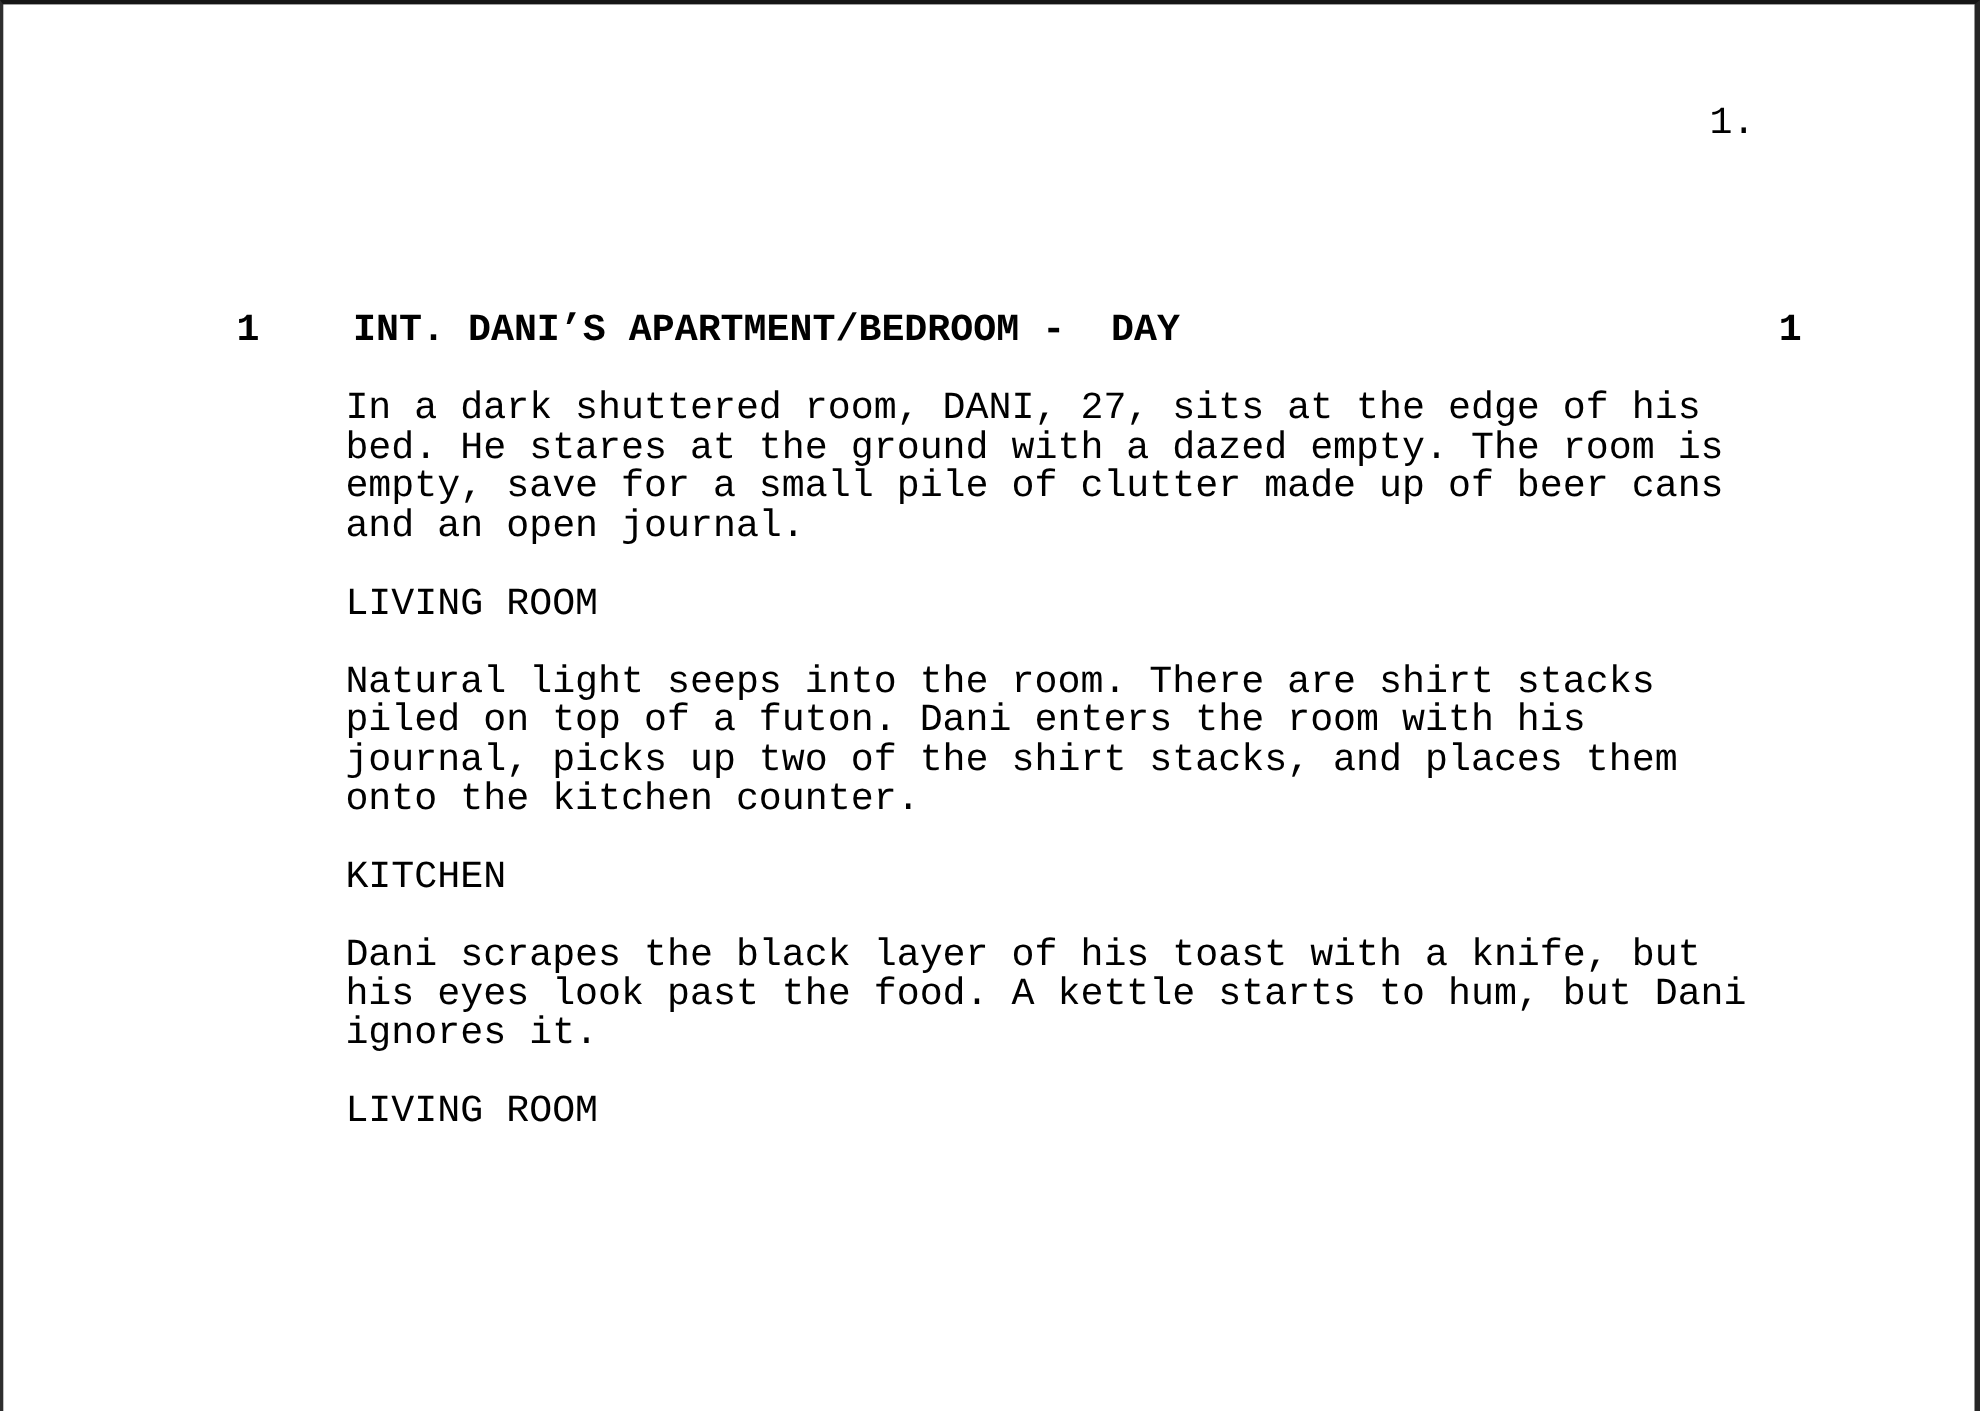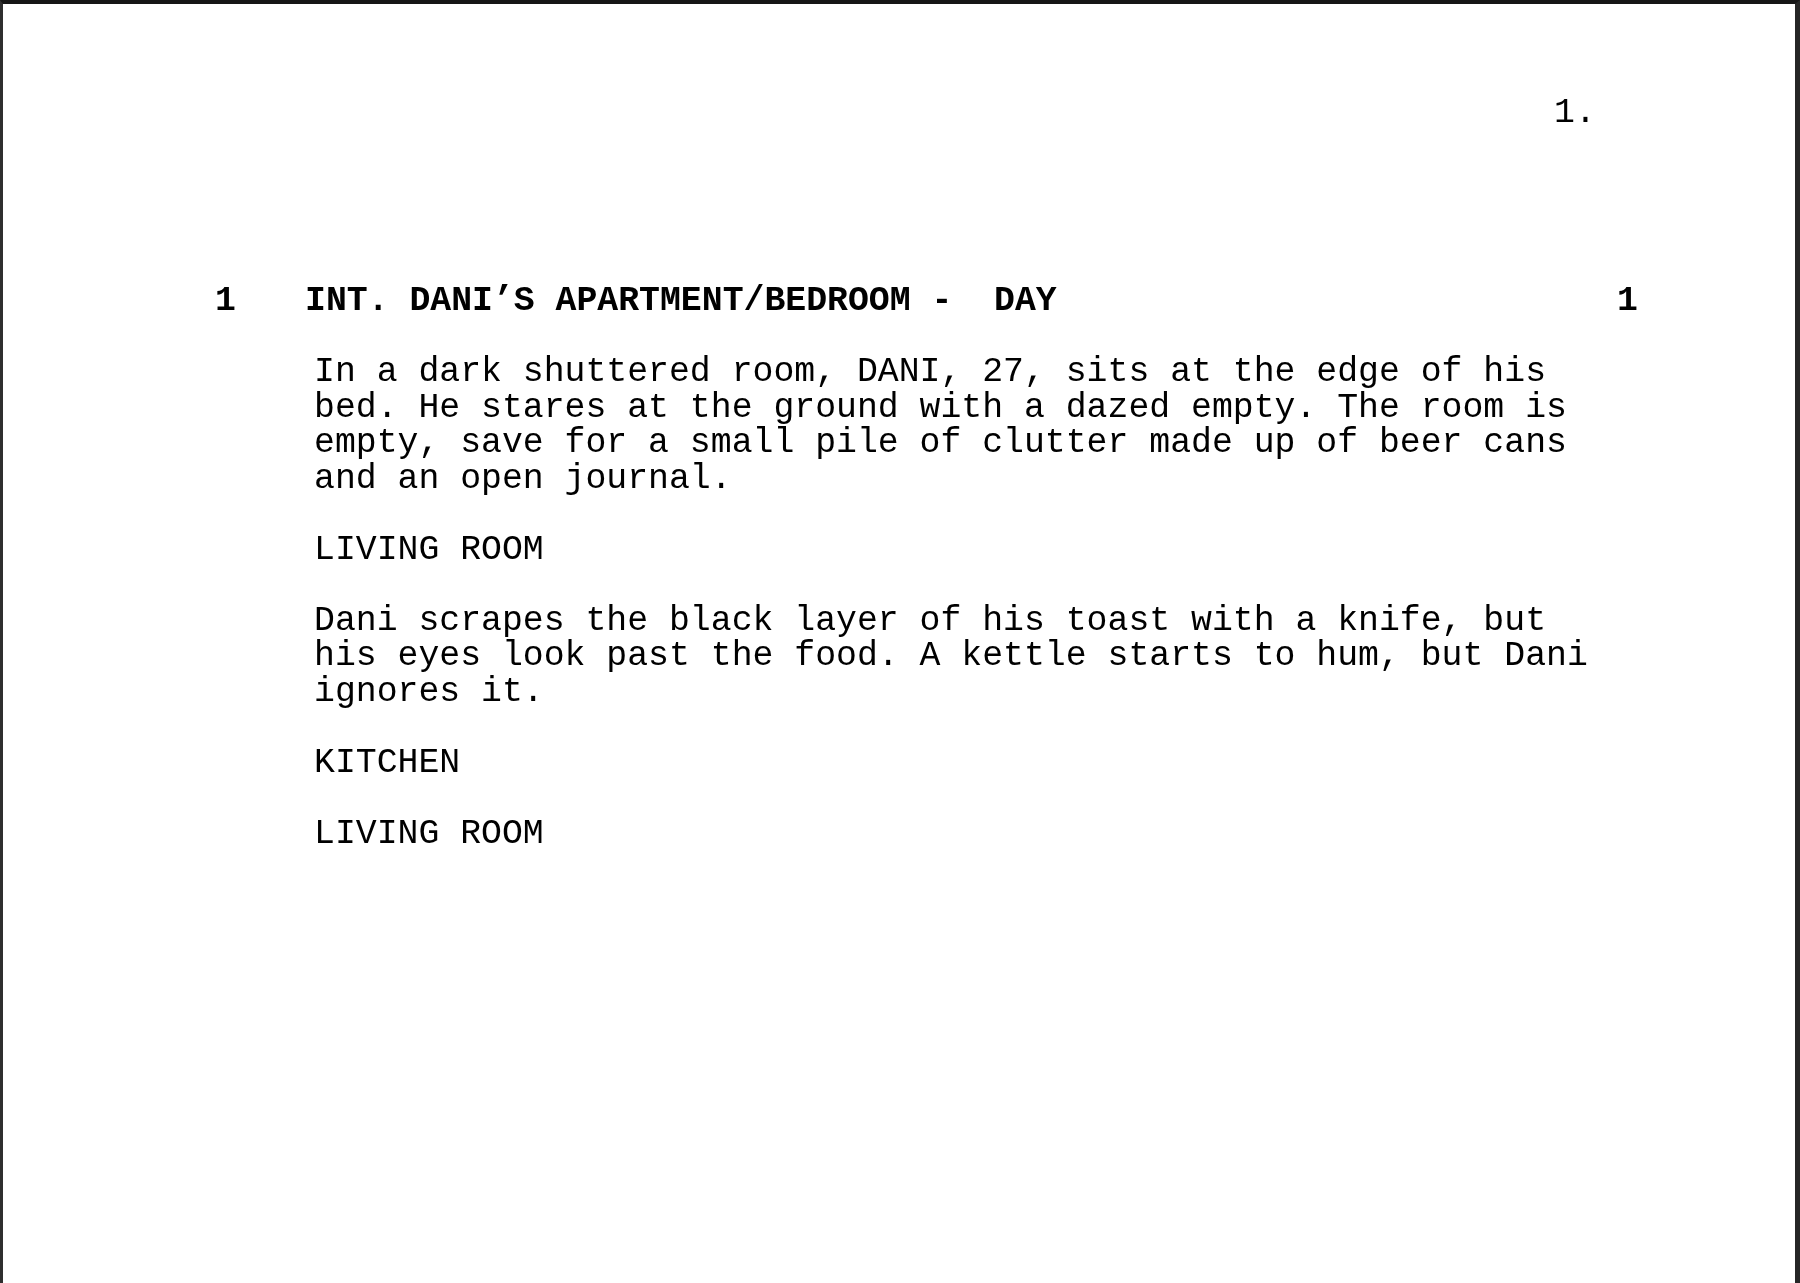--- a/index.html
+++ b/index.html
@@ -46,21 +46,21 @@
     font-weight: bold;
   }
   .scene-num-left {
     position: absolute;
     left: 212px;
     top: 0;
     white-space: pre;
   }
   .scene-heading {
     position: absolute;
-    left: 302px;
+    left: 318px;
     top: 0;
     white-space: pre;
   }
   .scene-num-right {
     position: absolute;
     left: 1614px;
     top: 0;
     white-space: pre;
   }
   .body-column {
@@ -87,21 +87,25 @@
       <span class="scene-heading">INT. DANI’S APARTMENT/BEDROOM -  DAY</span>
       <span class="scene-num-right">1</span>
     </div>
 
     <div class="body-column">
       <div class="block">In a dark shuttered room, DANI, 27, sits at the edge of his
 bed. He stares at the ground with a dazed empty. The room is
 empty, save for a small pile of clutter made up of beer cans
 and an open journal.</div>
       <div class="block">LIVING ROOM</div>
+      <div class="block">Natural light seeps into the room. There are shirt stacks
+piled on top of a futon. Dani enters the room with his
+journal, picks up two of the shirt stacks, and places them
+onto the kitchen counter.</div>
+      <div class="block">KITCHEN</div>
       <div class="block">Dani scrapes the black layer of his toast with a knife, but
 his eyes look past the food. A kettle starts to hum, but Dani
 ignores it.</div>
-      <div class="block">KITCHEN</div>
       <div class="block">LIVING ROOM</div>
     </div>
 
   </div>
 </div>
 
 </body></html>

